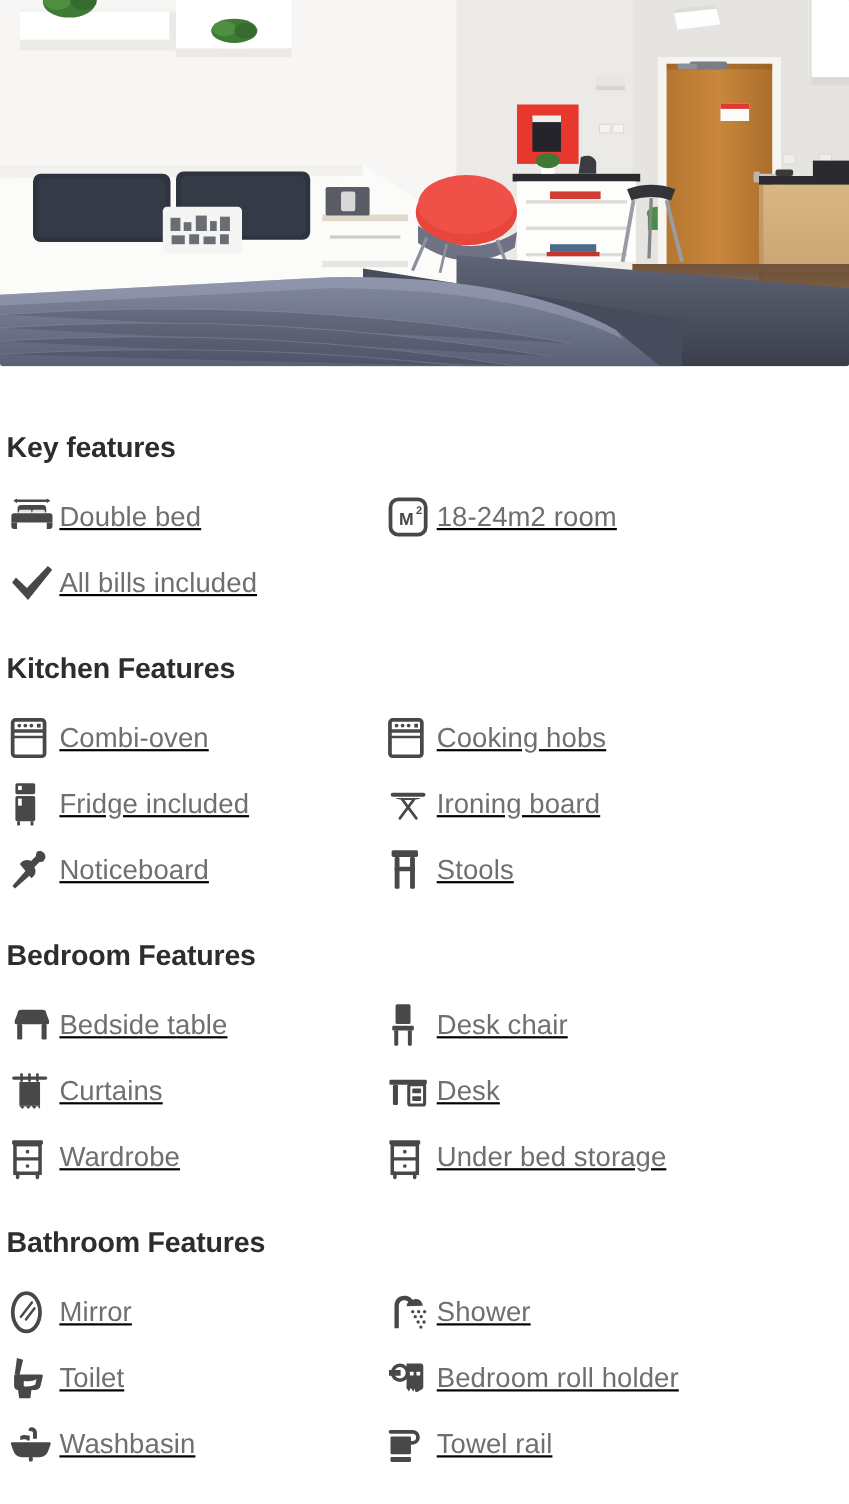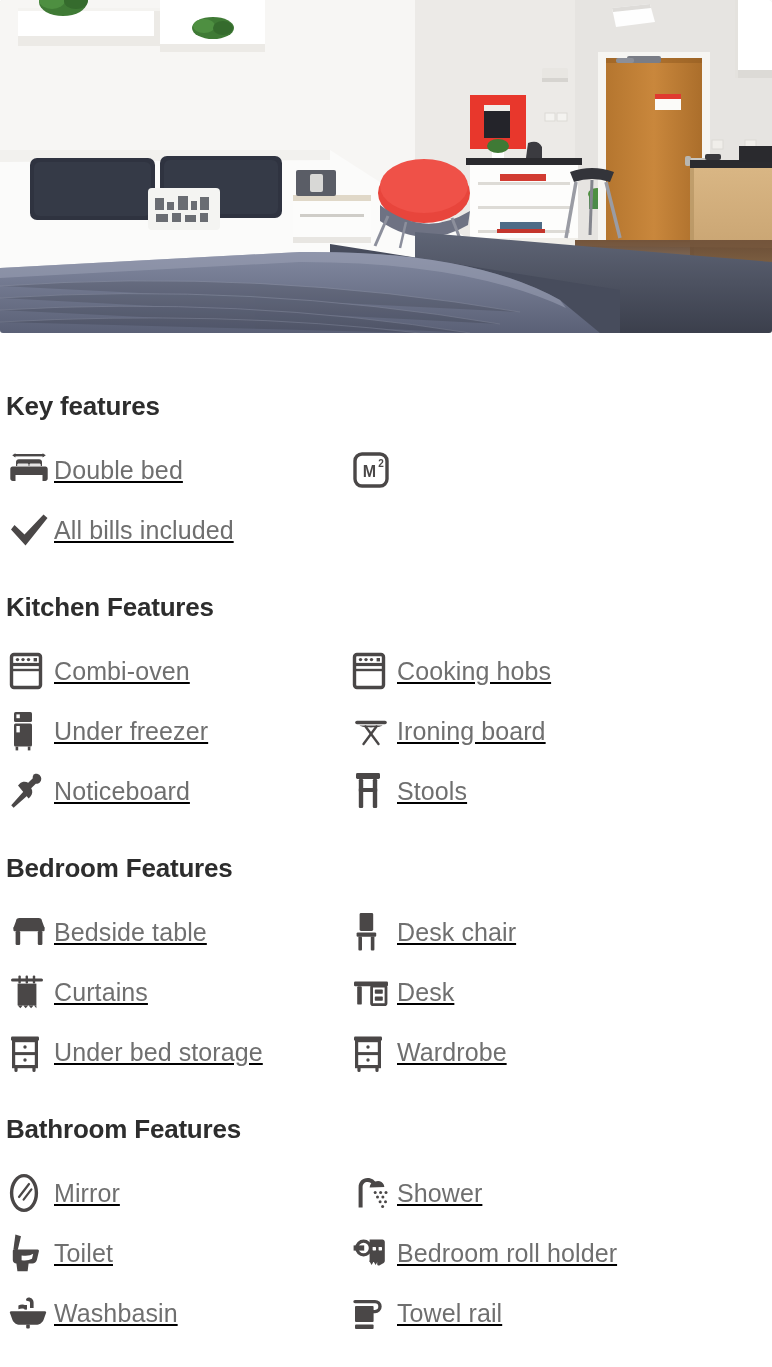--- a/index.html
+++ b/index.html
@@ -261,20 +261,21 @@
       </div>
 
       <div class="feature">
         <span class="ico">
           <svg width="40" height="40" viewBox="0 0 40 40" fill="none">
             <rect x="4" y="4" width="32" height="32" rx="7" stroke="currentColor" stroke-width="3.4"></rect>
             <text x="18.5" y="27" text-anchor="middle" font-family="'Liberation Sans',sans-serif" font-size="16" font-weight="bold" fill="currentColor">M</text>
             <text x="30" y="17" text-anchor="middle" font-family="'Liberation Sans',sans-serif" font-size="10" font-weight="bold" fill="currentColor">2</text>
           </svg>
         </span>
+        <span class="lbl">18-24m2 room</span>
       </div>
 
 
       <div class="feature">
         <span class="ico">
           <svg width="42" height="36" viewBox="0 0 42 36" fill="currentColor">
             <path d="M3 17.5 L6.5 13 L16.5 22.5 L35.5 2.5 L39.5 6 L17.5 33.5 Z"></path>
           </svg>
         </span>
         <span class="lbl">All bills included</span>
@@ -321,21 +322,21 @@
         <span class="ico">
           <svg width="30" height="42" viewBox="0 0 30 42" fill="currentColor">
             <rect x="6" y="2" width="18" height="10" rx="1.6"></rect>
             <rect x="8.4" y="4.4" width="3.4" height="3.8" fill="#ffffff"></rect>
             <rect x="6" y="13.6" width="18" height="23" rx="1.6"></rect>
             <rect x="8.4" y="16" width="3.4" height="6.4" fill="#ffffff"></rect>
             <rect x="7.6" y="36.6" width="2.6" height="3.8"></rect>
             <rect x="19.8" y="36.6" width="2.6" height="3.8"></rect>
           </svg>
         </span>
-        <span class="lbl">Under freezer</span>
+        <span class="lbl">Fridge included</span>
       </div>
 
       <div class="feature">
         <span class="ico">
           <svg width="40" height="34" viewBox="0 0 40 34" fill="none" stroke="currentColor">
             <path d="M6 8.5h28" stroke-width="3.6" stroke-linecap="round"></path>
             <path d="M8.5 11.5 C14 11.5 26 11.5 31.5 11.5 C28 14 12 14 8.5 11.5Z" fill="currentColor" stroke="none"></path>
             <path d="M14.5 12.5 L27.5 30" stroke-width="2.4" stroke-linecap="round"></path>
             <path d="M25.5 12.5 L12.5 30" stroke-width="2.4" stroke-linecap="round"></path>
           </svg>
@@ -427,35 +428,35 @@
         <span class="ico">
           <svg width="34" height="42" viewBox="0 0 34 42" fill="none" stroke="currentColor">
             <rect x="3" y="5.6" width="28" height="4" rx="1.2" fill="currentColor" stroke="none"></rect>
             <rect x="5.6" y="9.6" width="22.8" height="26" stroke-width="3.2"></rect>
             <path d="M5.6 22.6h22.8" stroke-width="3"></path>
             <circle cx="17" cy="16" r="1.7" fill="currentColor" stroke="none"></circle>
             <circle cx="17" cy="29" r="1.7" fill="currentColor" stroke="none"></circle>
             <path d="M8 35.6v3.8M26 35.6v3.8" stroke-width="3.2" stroke-linecap="round"></path>
           </svg>
         </span>
-        <span class="lbl">Under bed storage</span>
+        <span class="lbl">Wardrobe</span>
       </div>
 
       <div class="feature">
         <span class="ico">
           <svg width="34" height="42" viewBox="0 0 34 42" fill="none" stroke="currentColor">
             <rect x="3" y="5.6" width="28" height="4" rx="1.2" fill="currentColor" stroke="none"></rect>
             <rect x="5.6" y="9.6" width="22.8" height="26" stroke-width="3.2"></rect>
             <path d="M5.6 22.6h22.8" stroke-width="3"></path>
             <circle cx="17" cy="16" r="1.7" fill="currentColor" stroke="none"></circle>
             <circle cx="17" cy="29" r="1.7" fill="currentColor" stroke="none"></circle>
             <path d="M8 35.6v3.8M26 35.6v3.8" stroke-width="3.2" stroke-linecap="round"></path>
           </svg>
         </span>
-        <span class="lbl">Wardrobe</span>
+        <span class="lbl">Under bed storage</span>
       </div>
 
     </div>
   </div>
 
   <div class="section">
     <h2 class="section-title">Bathroom Features</h2>
     <div class="grid">
 
       <div class="feature">

